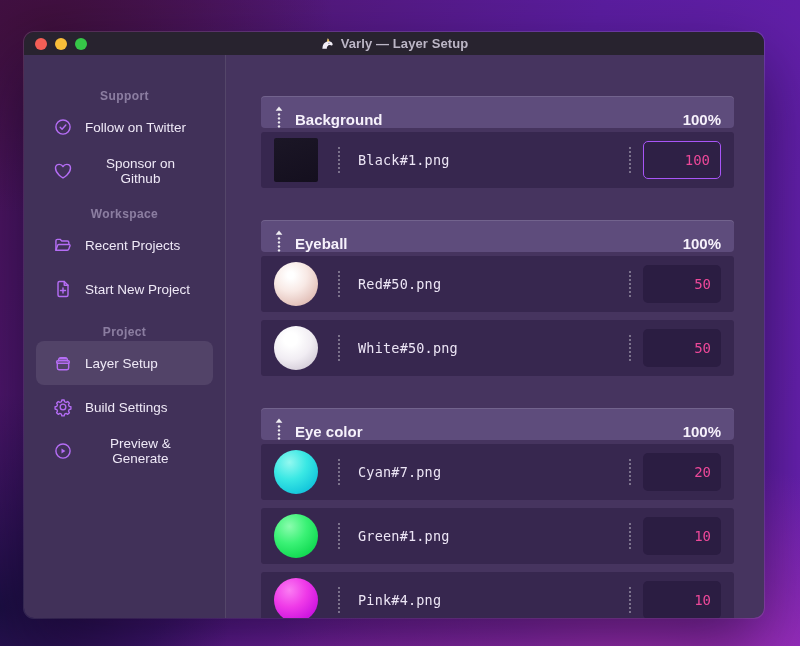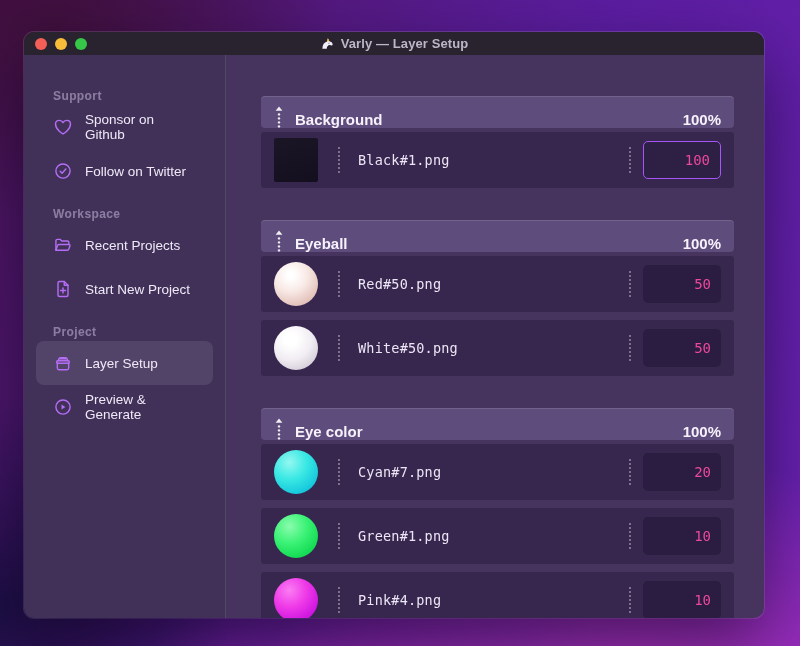--- a/index.html
+++ b/index.html
@@ -22,21 +22,21 @@
   .titlebar { flex:0 0 23px; background:#28232f; position:relative;
     display:flex; align-items:center; justify-content:center; }
   .lights { position:absolute; left:11px; top:0; height:100%; display:flex; align-items:center; gap:8px; }
   .light { width:12px; height:12px; border-radius:50%; }
   .light.red{background:#f35e56}.light.yellow{background:#f8bd39}.light.green{background:#36c648}
   .titlewrap { display:flex; align-items:center; gap:6px; }
   .titletext { font-size:13px; font-weight:bold; color:#bcb6c6; letter-spacing:.1px; }
   
   .appbody { flex:1; display:flex; min-height:0; }
   .sidebar { flex:0 0 202px; background:#413159; border-right:1px solid rgba(255,255,255,.10);
-    padding:30px 12px 0; }
+    padding:30px 12px 0;text-align:center; }
   .section-label { color:rgba(230,220,248,.45); font-size:12px; font-weight:bold;
     letter-spacing:.4px; padding:0 17px; margin:14px 0 2px; }
   .sidebar .section-label:first-child { margin-top:4px; }
   .side-item { display:flex; align-items:center; gap:12px; height:44px; padding:0 17px;
     border-radius:8px; color:#efe9f7; font-size:13.5px; cursor:default; }
   .side-item.active { background:rgba(255,255,255,.09); }
   .side-item svg { flex:0 0 20px; }
   
   .main { flex:1; background:#46345f; padding:41px 30px 0 35px; overflow:hidden; }
   .group { margin-bottom:32px; }
@@ -129,29 +129,29 @@
     </div>
   </div>
 
   <div class="appbody">
 
     <div class="sidebar">
 
       <div class="section-label">Support</div>
       <div class="side-item">
         <svg width="20" height="20" viewBox="0 0 24 24" fill="none" stroke="#b56df5" stroke-width="1.7" stroke-linecap="round" stroke-linejoin="round">
+            <use href="#i-badge"></use>
+          </svg>
+        <span>Follow on Twitter</span>
+      </div>
+      <div class="side-item">
+        <svg width="20" height="20" viewBox="0 0 24 24" fill="none" stroke="#b56df5" stroke-width="1.7" stroke-linecap="round" stroke-linejoin="round">
             <use href="#i-heart"></use>
           </svg>
         <span>Sponsor on Github</span>
-      </div>
-      <div class="side-item">
-        <svg width="20" height="20" viewBox="0 0 24 24" fill="none" stroke="#b56df5" stroke-width="1.7" stroke-linecap="round" stroke-linejoin="round">
-            <use href="#i-badge"></use>
-          </svg>
-        <span>Follow on Twitter</span>
       </div>
 
       <div class="section-label">Workspace</div>
       <div class="side-item">
         <svg width="20" height="20" viewBox="0 0 24 24" fill="none" stroke="#b56df5" stroke-width="1.7" stroke-linecap="round" stroke-linejoin="round">
             <use href="#i-folder"></use>
           </svg>
         <span>Recent Projects</span>
       </div>
       <div class="side-item">
@@ -160,20 +160,26 @@
           </svg>
         <span>Start New Project</span>
       </div>
 
       <div class="section-label">Project</div>
       <div class="side-item active">
         <svg width="20" height="20" viewBox="0 0 24 24" fill="none" stroke="#b56df5" stroke-width="1.7" stroke-linecap="round" stroke-linejoin="round">
             <use href="#i-archive"></use>
           </svg>
         <span>Layer Setup</span>
+      </div>
+      <div class="side-item">
+        <svg width="20" height="20" viewBox="0 0 24 24" fill="none" stroke="#b56df5" stroke-width="1.6" stroke-linecap="round" stroke-linejoin="round">
+            <use href="#i-gear"></use>
+          </svg>
+        <span>Build Settings</span>
       </div>
       <div class="side-item">
         <svg width="20" height="20" viewBox="0 0 24 24" fill="none" stroke="#b56df5" stroke-width="1.7" stroke-linecap="round" stroke-linejoin="round">
             <use href="#i-play"></use>
           </svg>
         <span>Preview &amp; Generate</span>
       </div>
     </div>
 
     <div class="main">

